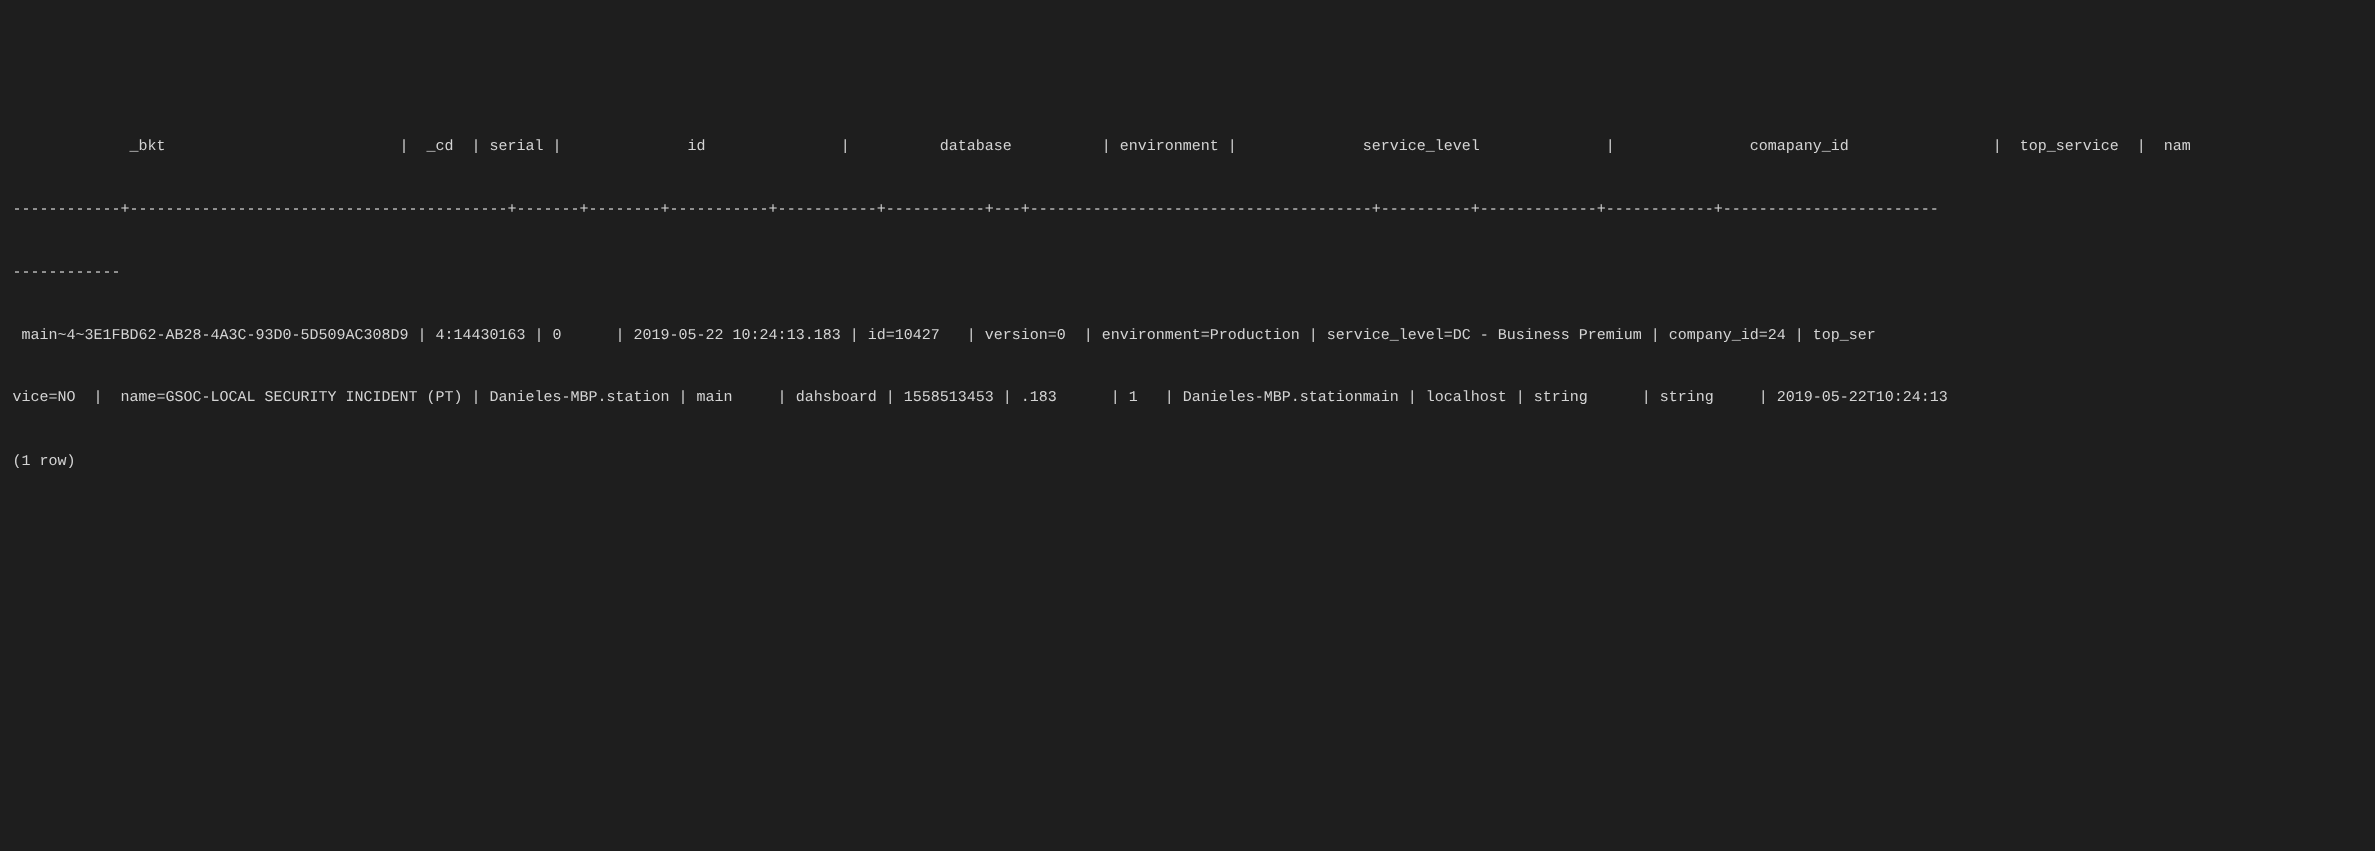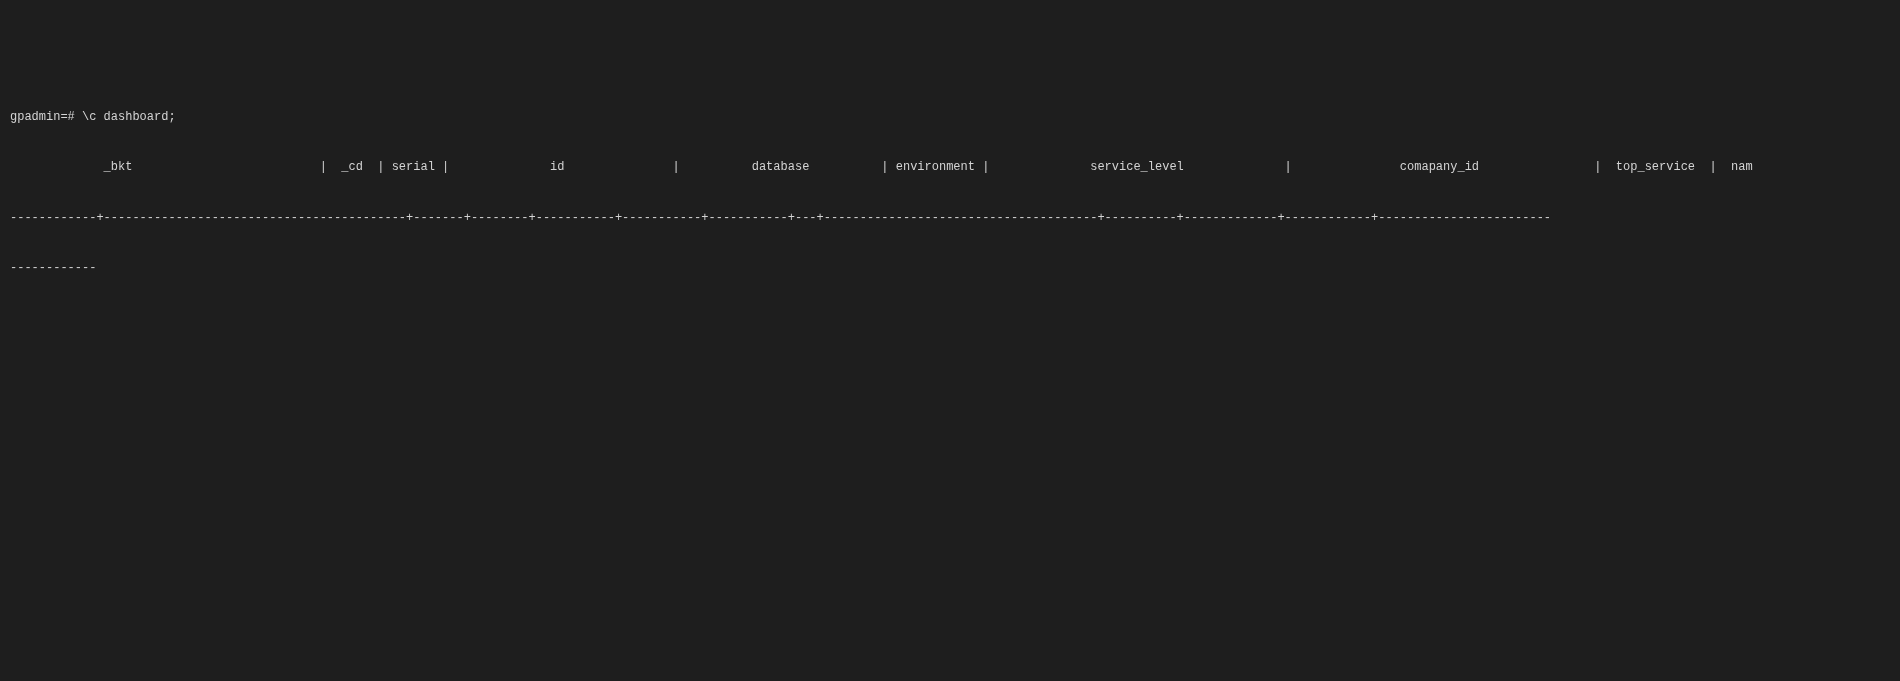--- a/index.html
+++ b/index.html
@@ -24,24 +24,26 @@
       display: block;
       white-space: pre;
     }
   </style>
 </head>
 <body>
 
 
 
 <div class="terminal-content">
-  <span class="line">gpadmin=# \c dashboard;</span>
   <span class="line">             _bkt                          |  _cd  | serial |              id               |          database          | environment |              service_level              |               comapany_id                |  top_service  |  nam</span>
   <span class="line">------------+------------------------------------------+-------+--------+-----------+-----------+-----------+---+--------------------------------------+----------+-------------+------------+------------------------</span>
   <span class="line">------------</span>
+  <span class="line"> main~4~3E1FBD62-AB28-4A3C-93D0-5D509AC308D9 | 4:14430163 | 0      | 2019-05-22 10:24:13.183 | id=10427   | version=0  | environment=Production | service_level=DC - Business Premium | company_id=24 | top_ser</span>
+  <span class="line">vice=NO  |  name=GSOC-LOCAL SECURITY INCIDENT (PT) | Danieles-MBP.station | main     | dahsboard | 1558513453 | .183      | 1   | Danieles-MBP.stationmain | localhost | string      | string     | 2019-05-22T10:24:13</span>
+  <span class="line">(1 row)</span>
   <span class="line"> </span>
   
   
   
   
   
   
   
   
   

